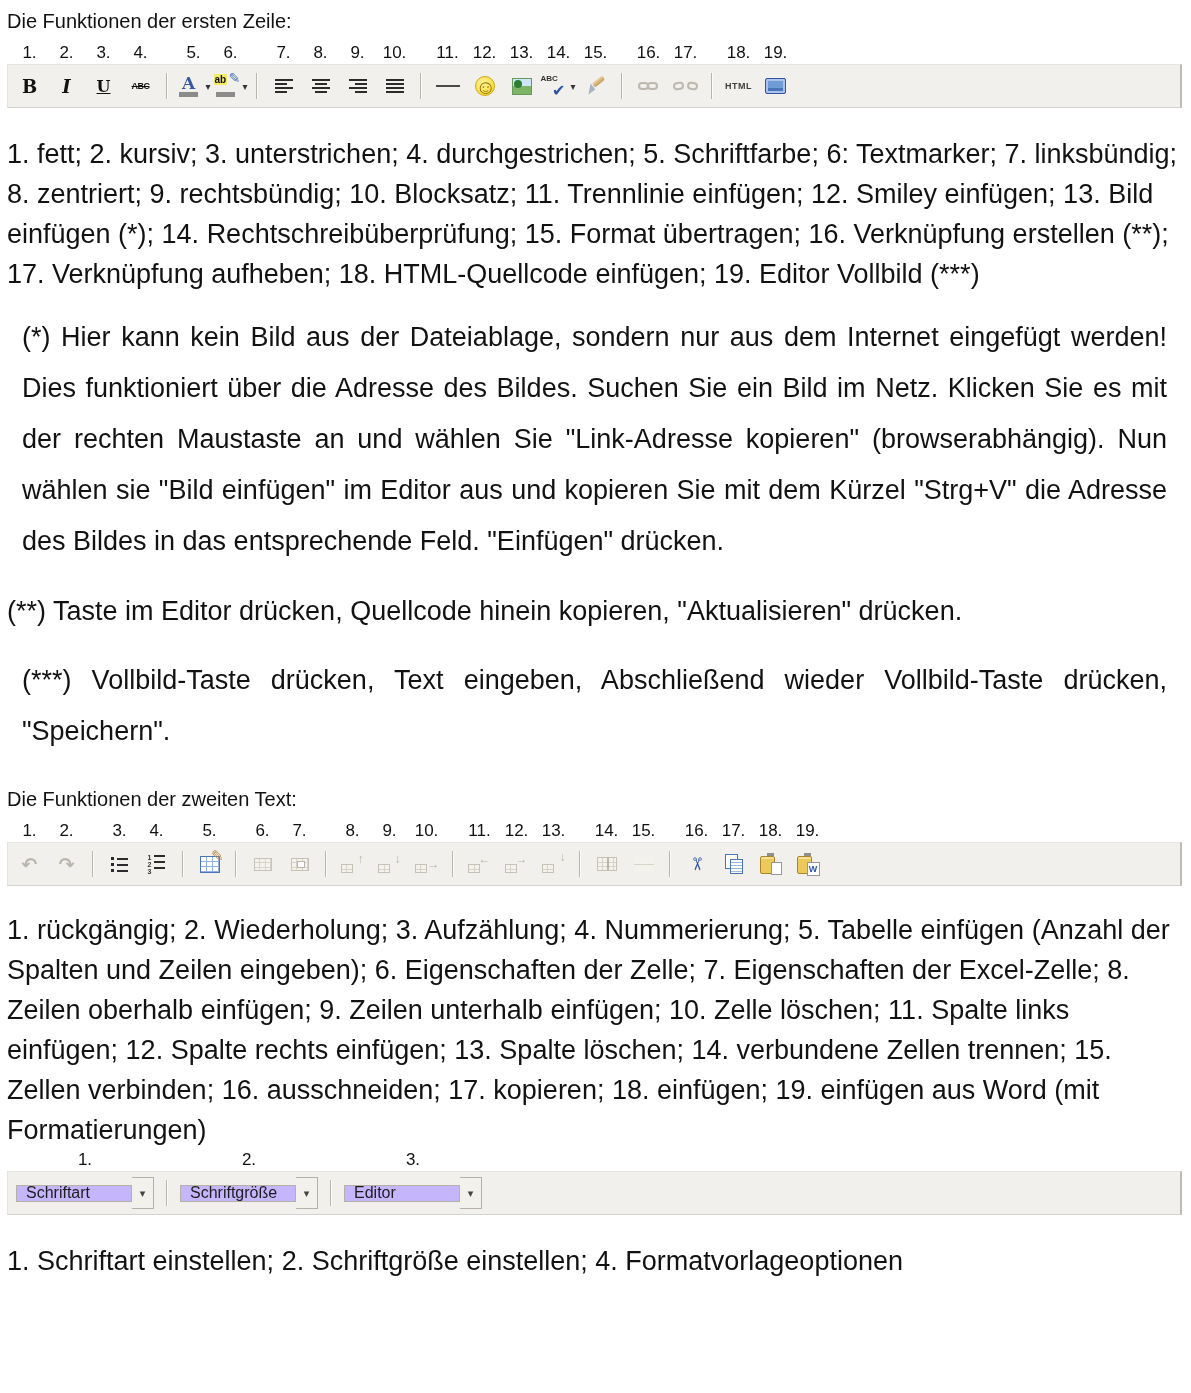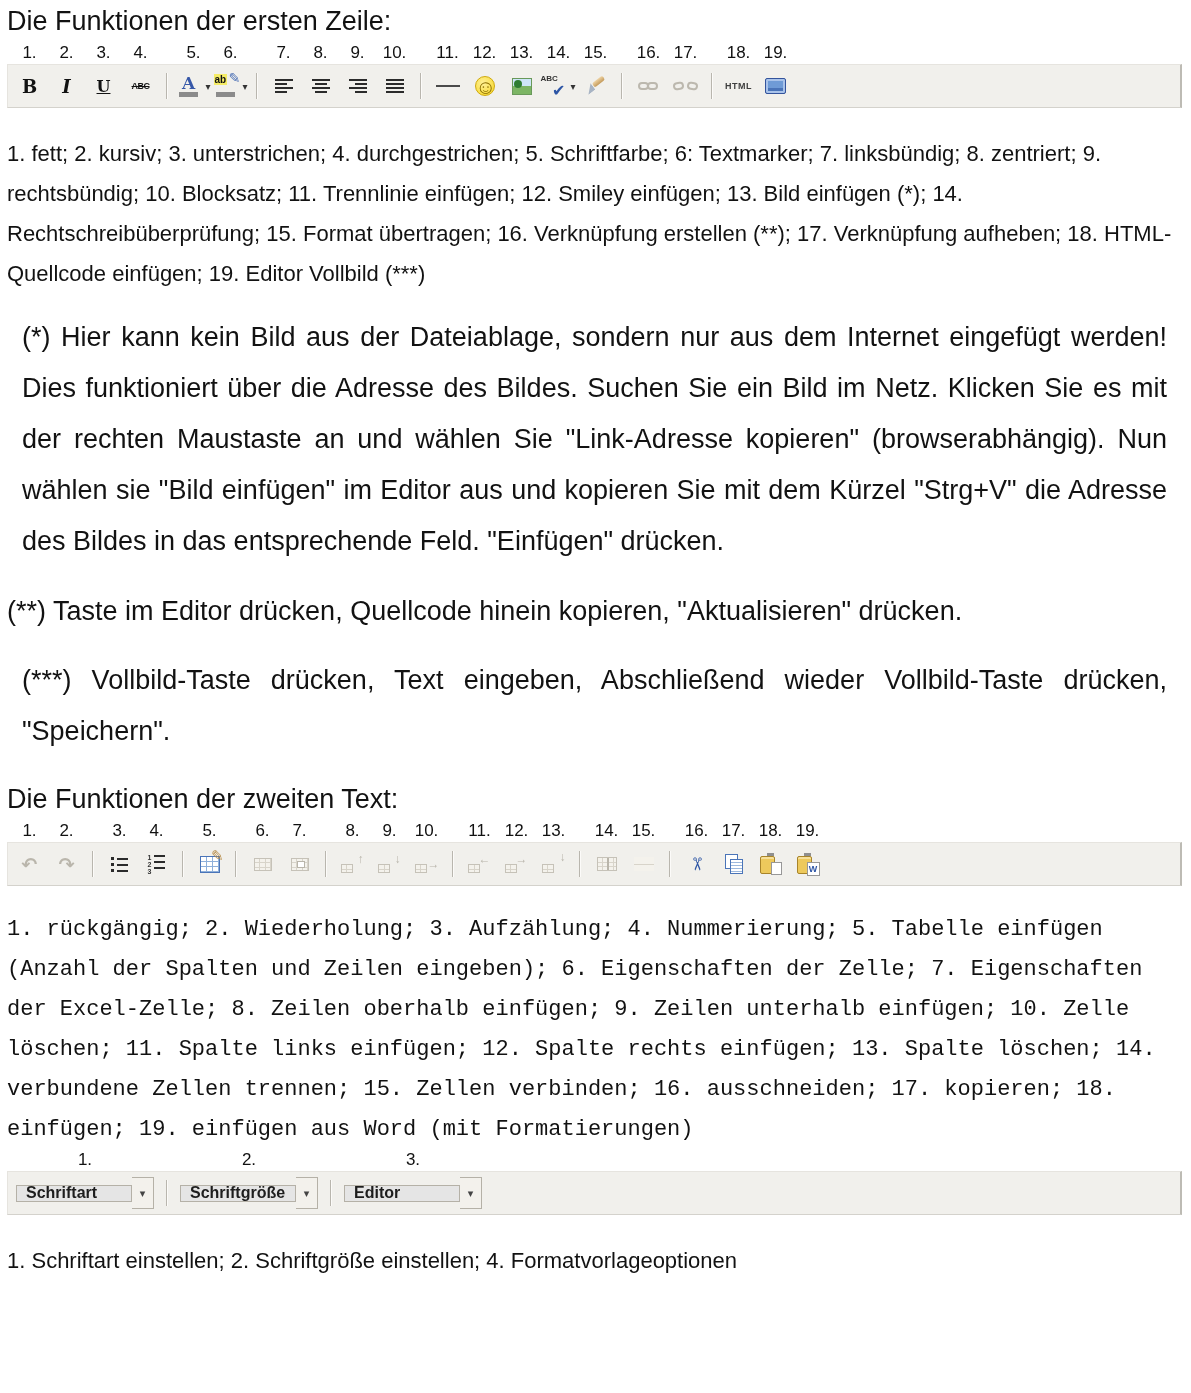--- a/index.html
+++ b/index.html
@@ -1,27 +1,27 @@
 <!DOCTYPE html>
 <html lang="de"><head>
 <meta charset="utf-8">
 <style>
   html,body{margin:0;padding:0;background:#fff;}
   body{width:1191px;font-family:"Liberation Sans","DejaVu Sans",sans-serif;color:#121212;}
   .page{padding:5px 9px 10px 7px;}
-  .h-line{font-size:27px;line-height:32px;margin:0 0 6px 0;font-weight:normal;}
-  .body-par{font-size:22px;line-height:40px;margin:0;}
+  .h-line{font-size:20px;line-height:32px;margin:0 0 6px 0;font-weight:normal;}
+  .body-par{font-size:27px;line-height:40px;margin:0;}
   .note-par{font-size:27px;line-height:51px;margin:15px;text-align:justify;}
   .note-single{font-size:27px;line-height:40px;margin:0;}
   .mt-list1{margin-top:26px;}
   .mt-note1{margin-top:18px;}
   .mt-note2{margin-top:24px;}
   .mt-note3{margin-top:24px;}
   .mt-h2{margin-top:26px;}
-  .mt-list2{margin-top:24px;font-family:Liberation Mono, monospace;}
+  .mt-list2{margin-top:24px;}
   .mt-h3{margin-top:22px;margin-bottom:2px;}
   .mt-list3{margin-top:26px;}
 
   
   .tb{display:flex;position:relative;align-items:flex-end;padding-left:4px;margin:0;}
   .tb::before{content:"";position:absolute;left:0;right:0;bottom:0;height:44px;
     background:#f1f0ec;border:1px solid #e6e4df;border-bottom-color:#d4d2cc;
     border-right:2px solid #bdbbb4;box-sizing:border-box;z-index:0;}
   .tb-col{display:flex;flex-direction:column;align-items:center;position:relative;z-index:1;}
   .num{height:21px;font-size:17px;line-height:20px;color:#111;white-space:nowrap;}
@@ -117,22 +117,22 @@
   .ic-paste-word{background:linear-gradient(#8f8f8f,#8f8f8f) top 5px center/7px 3px no-repeat;}
   .ic-paste-word::before{content:"";}
   .ic-paste-word::after{content:"W";position:absolute;width:11px;height:12px;background:#fff;border:1px solid #979797;
     right:4px;bottom:4px;font-size:9px;line-height:12px;font-weight:bold;color:#2d55a5;text-align:center;}
   .ic-paste::before,.ic-paste-word::before{width:15px;height:18px;background:#edc95c;border:1px solid #a8842a;
     border-radius:2px;box-sizing:border-box;box-shadow:inset 0 2px 0 #f7e09a;margin-right:6px;margin-top:2px;}
 
   
   .select-col{padding:0 5px;}
   .dd-group{display:flex;align-items:center;}
-  .dd-box{width:116px;height:17px;background:#e5e5e5;border:1px solid #b5b1a7;box-sizing:border-box;
-    display:flex;align-items:center;padding-left:9px;font-size:16px;color:#1d1d1d;font-weight:bold;}
+  .dd-box{width:116px;height:17px;background:#c4b5fd;border:1px solid #b5b1a7;box-sizing:border-box;
+    display:flex;align-items:center;padding-left:9px;font-size:16px;color:#1d1d1d;}
   .dd-arrow{width:22px;height:32px;border:1px solid #b5b1a7;border-left:none;background:#f3f1ec;box-sizing:border-box;
     display:flex;align-items:center;justify-content:center;font-size:11px;color:#444;}
 </style>
 <style>.gt-pseudo::before{border:1px solid #c6c2b8;background-color:#f4f2ec;background-image:repeating-linear-gradient(to right,transparent 0 4.5px,#d8d4ca 4.5px 5.5px),repeating-linear-gradient(to bottom,transparent 0 3.5px,#d8d4ca 3.5px 4.5px);box-sizing:border-box;}</style></head>
 <body>
 
 <div class="page">
 
   <h1 class="h-line">Die Funktionen der ersten Zeile:</h1>
 

